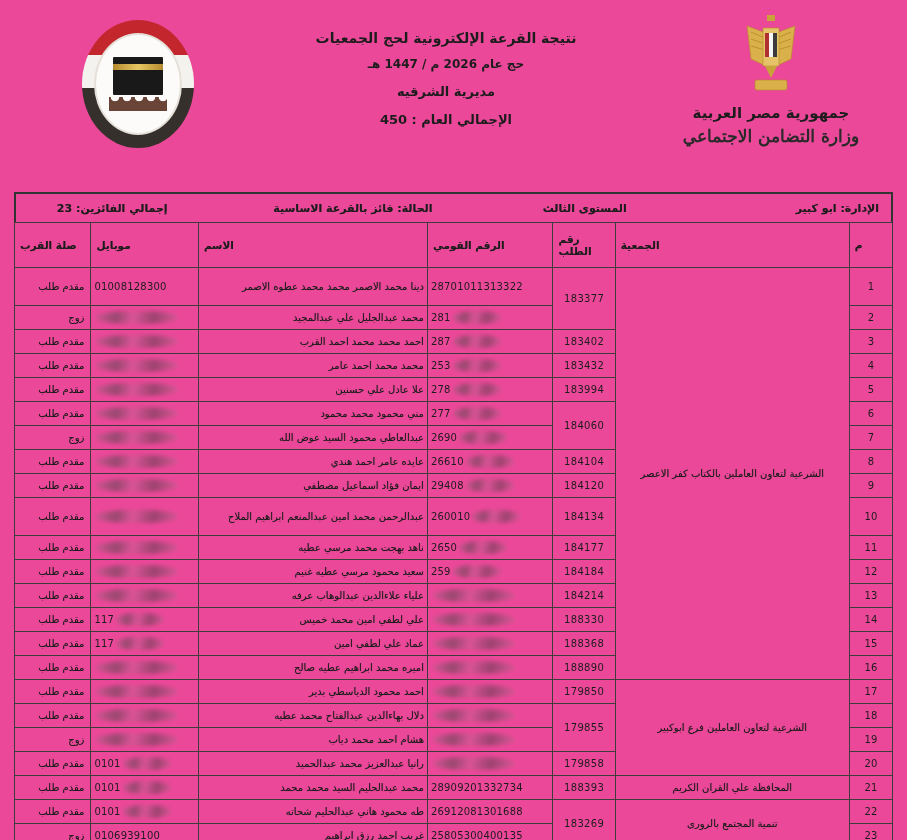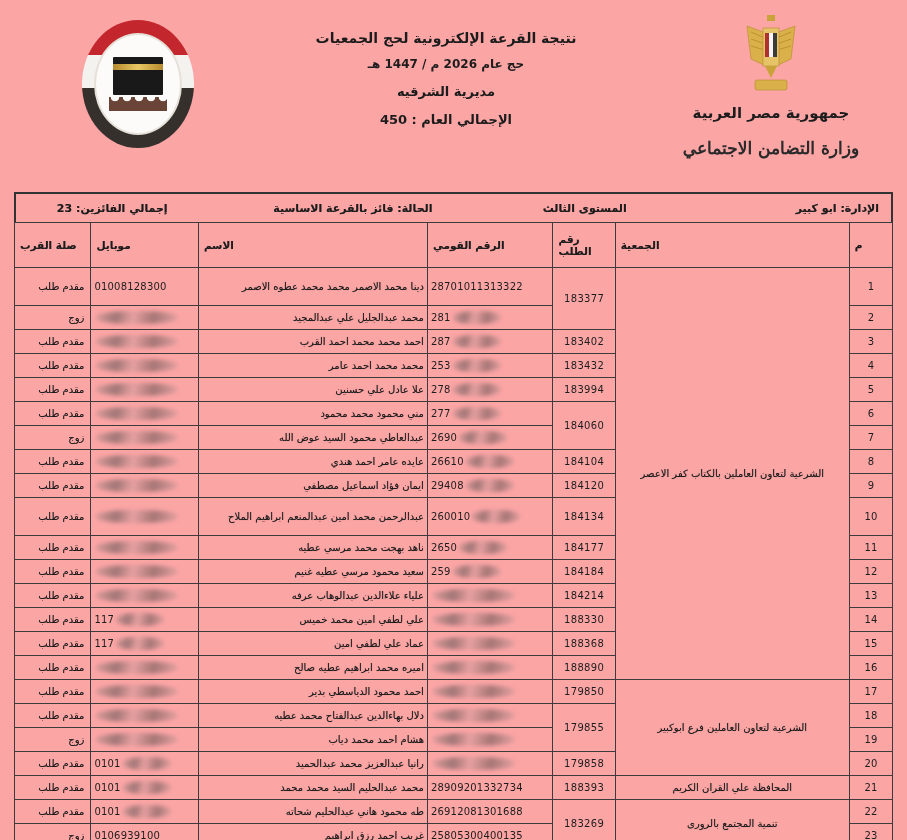--- a/index.html
+++ b/index.html
@@ -1,16 +1,16 @@
 <!DOCTYPE html>
 <html lang="ar"><head>
 <meta charset="utf-8">
 <style>
   html,body{margin:0;padding:0;background:#fff;}
-  .page{position:relative;width:907px;height:840px;background:#fca5a5;overflow:hidden;
+  .page{position:relative;width:907px;height:840px;background:#ec4899;overflow:hidden;
         font-family:"DejaVu Sans",sans-serif;color:#1c1c1c;}
 
   
   .hajj-logo{position:absolute;left:82px;top:20px;width:112px;height:130px;}
   .oval1{width:112px;height:128px;border-radius:50%;
          background:linear-gradient(180deg,#c3272d 0 27%,#f4f2ee 27% 53%,#35302c 53% 100%);
          display:flex;align-items:center;justify-content:center;filter:blur(.4px);}
   .oval2{width:84px;height:98px;border-radius:50%;background:#fcfbf9;border:2px solid #e6e1d8;
          display:flex;flex-direction:column;align-items:center;justify-content:center;}
   .kiswa{width:50px;height:38px;background:#191919;position:relative;border-radius:1px;}
@@ -23,21 +23,21 @@
   .title-block{position:absolute;left:252px;top:30px;width:388px;text-align:center;direction:rtl;
          filter:blur(.35px);}
   .t1{font-size:14px;font-weight:bold;}
   .t2{font-size:12px;font-weight:bold;margin-top:11px;}
   .t3{font-size:13px;font-weight:bold;margin-top:13px;}
   .t4{font-size:13px;font-weight:bold;margin-top:13px;}
 
   .gov-block{position:absolute;right:12px;top:14px;width:248px;text-align:center;direction:rtl;}
   .gov-block svg{display:block;margin:0 auto;filter:blur(.3px);}
   .republic{font-size:15px;font-weight:bold;margin-top:10px;filter:blur(.35px);}
-  .ministry{font-size:17px;font-weight:bold;margin-top:16px;color:#2a2a2a;
+  .ministry{font-size:17px;font-weight:bold;margin-top:4px;color:#2a2a2a;
             font-family:"DejaVu Serif",serif;filter:blur(.6px);letter-spacing:1px;}
 
   
   .info-bar{position:absolute;left:14px;top:192px;width:879px;height:30px;box-sizing:border-box;
         border:2px solid #333;border-bottom:none;display:grid;direction:rtl;
         grid-template-columns:25% 20% 33% 22%;align-items:center;
         font-size:11px;font-weight:bold;text-shadow:0 0 .6px rgba(40,40,40,.55);}
   .info-bar span{display:block;}
   .ib-admin{text-align:right;padding-right:12px;}
   .ib-level,.ib-status,.ib-total{text-align:center;}

